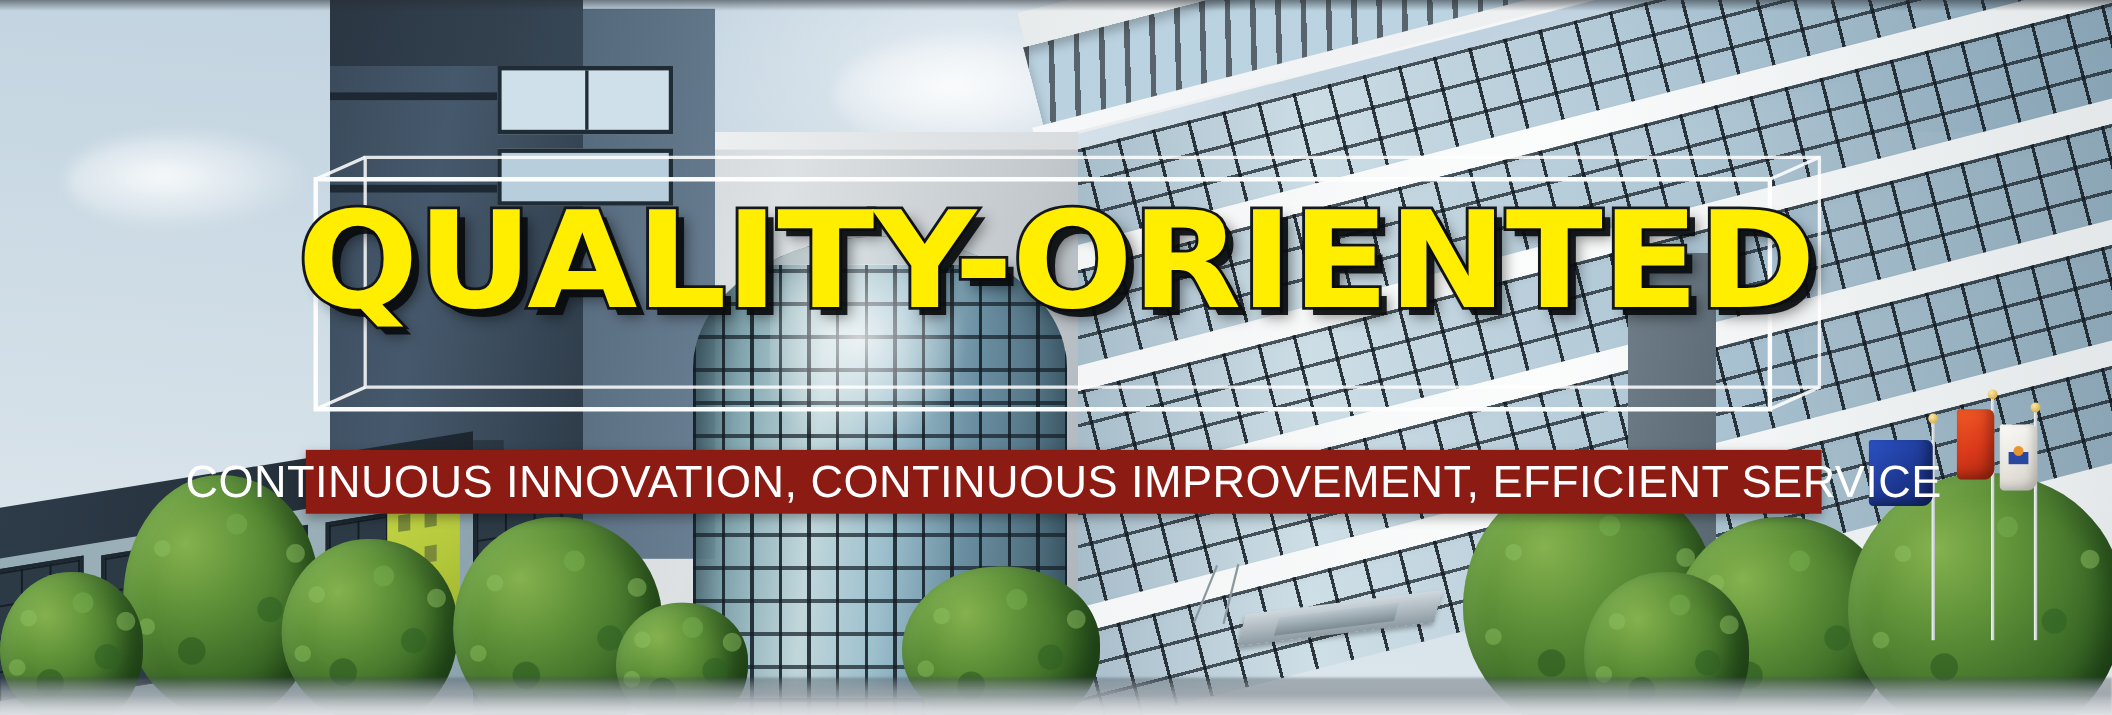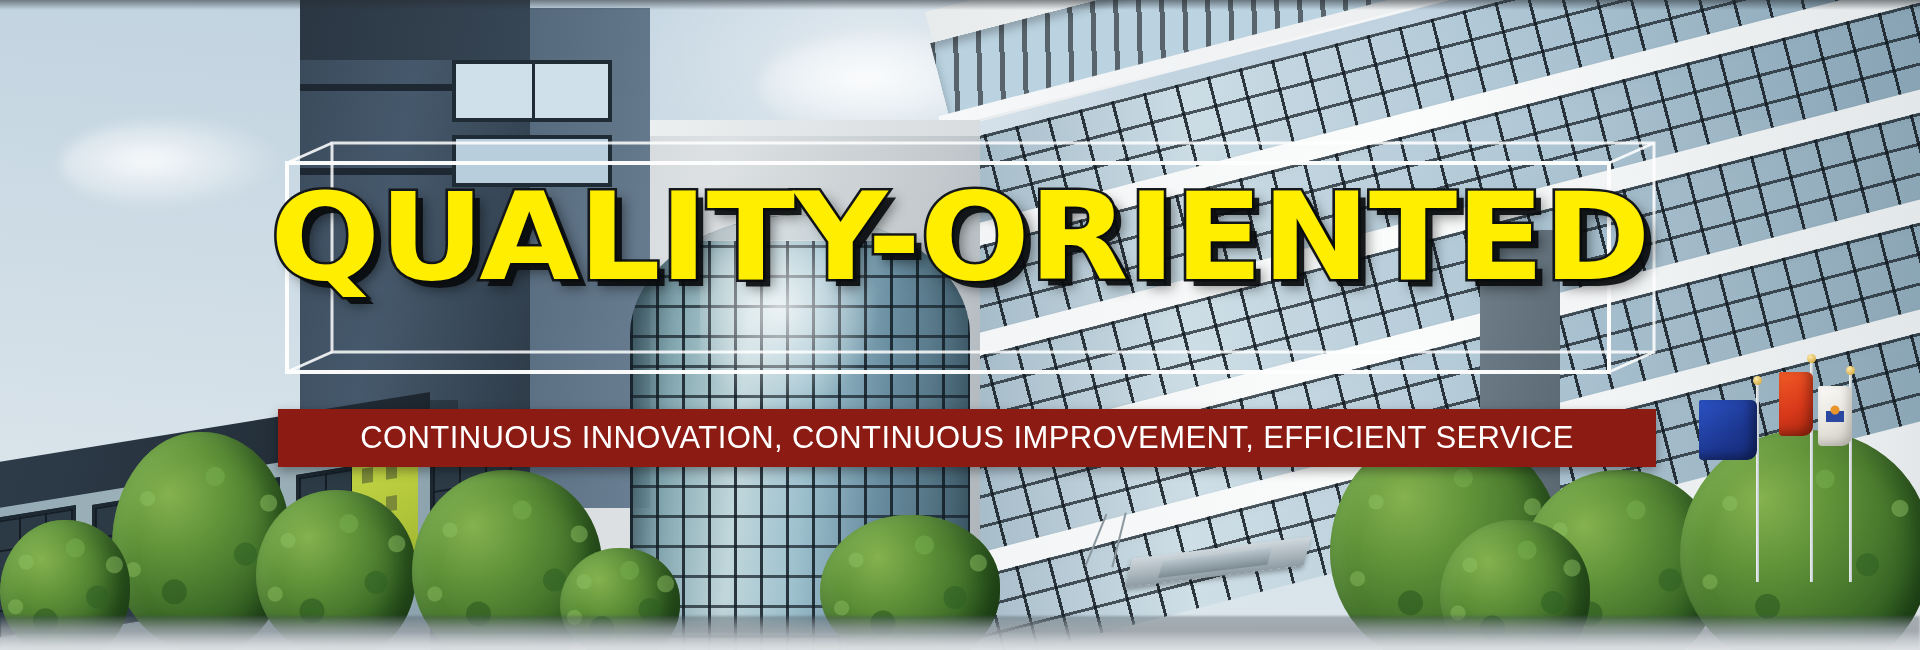--- a/index.html
+++ b/index.html
@@ -318,21 +318,21 @@
     left:278px; top:409px;
     width:1378px; height:58px;
     background:#8c1b13;
     box-shadow: 0 4px 10px rgba(0,0,0,0.35);
     display:flex; align-items:center; justify-content:center;
   }
   #subBannerText {
     color:#ffffff;
     font-family:"Liberation Sans", sans-serif;
     font-weight:400;
-    font-size:31px;
+    font-size:41px;
     letter-spacing:0.4px;
     white-space:nowrap;
   }
 </style>
 </head>
 <body>
 
 <div class="stage">
 
   <div class="sky"></div>

